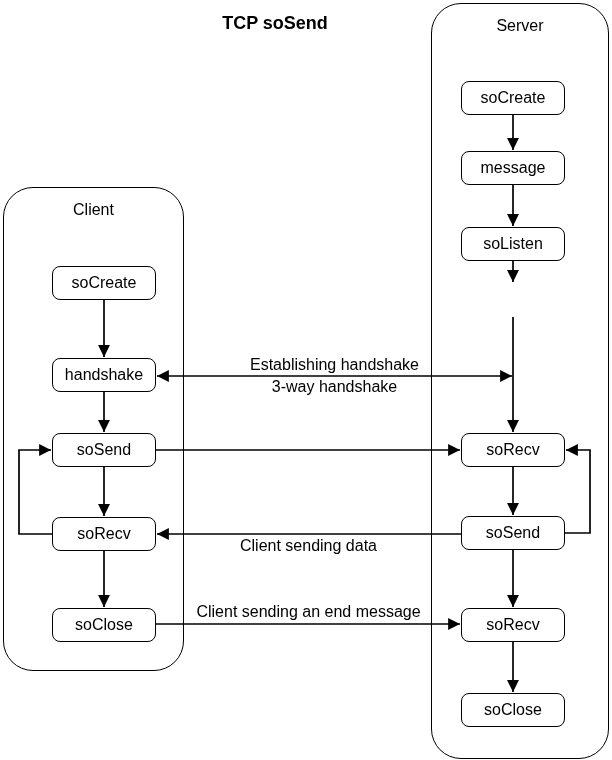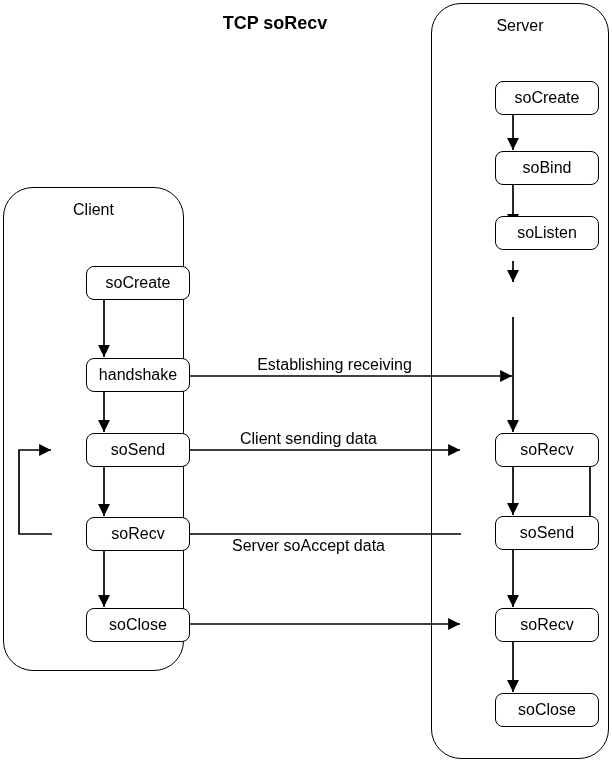--- a/index.html
+++ b/index.html
@@ -65,21 +65,20 @@
     width: 104px;
     height: 34px;
     border: 1.5px solid #000000;
     border-radius: 8px;
     background: #ffffff;
     display: flex;
     align-items: center;
     justify-content: center;
     font-size: 16px;
     box-sizing: border-box;
-    margin-left: 34px;
   }
   .client-node { left: 52px; }
   .server-node { left: 461px; }
   .edge-label {
     position: absolute;
     text-align: center;
     font-size: 16px;
     line-height: 18px;
     white-space: nowrap;
   }
@@ -114,21 +113,21 @@
       <path d="M156,450 L460,450" marker-end="url(#arrow)"></path>
       <path d="M461,534 L157,534" marker-end="url(#arrow)"></path>
       <path d="M156,624 L460,624" marker-end="url(#arrow)"></path>
 
       <path d="M52,534 L19,534 L19,450 L51,450" marker-end="url(#arrow)"></path>
       <path d="M565,533 L590,533 L590,450 L566,450" marker-end="url(#arrow)"></path>
     </g>
   </svg>
 
   <div class="diagram-title">
-    <div>TCP soRecv</div>
+    <div>TCP soSend</div>
   </div>
 
   <div class="container" id="server-container">
     <div class="container-label">Server</div>
   </div>
 
   <div class="container" id="client-container">
     <div class="container-label">Client</div>
   </div>
 
@@ -145,38 +144,39 @@
     <span>soRecv</span>
   </div>
   <div class="node client-node" style="top:608px">
     <span>soClose</span>
   </div>
 
   <div class="node server-node" style="top:81px">
     <span>soCreate</span>
   </div>
   <div class="node server-node" style="top:151px">
-    <span>soBind</span>
+    <span>message</span>
   </div>
-  <div class="node server-node" style="top:216px">
+  <div class="node server-node" style="top:227px">
     <span>soListen</span>
   </div>
   <div class="node server-node" style="top:433px">
     <span>soRecv</span>
   </div>
   <div class="node server-node" style="top:516px">
     <span>soSend</span>
   </div>
   <div class="node server-node" style="top:608px">
     <span>soRecv</span>
   </div>
   <div class="node server-node" style="top:693px">
     <span>soClose</span>
   </div>
 
-  <div class="edge-label" style="left:156px;top:356px;width:357px">Establishing receiving</div>
+  <div class="edge-label" style="left:156px;top:356px;width:357px">Establishing handshake</div>
+  <div class="edge-label" style="left:156px;top:378px;width:357px">3-way handshake</div>
 
-  <div class="edge-label" style="left:156px;top:430px;width:305px">Client sending data</div>
 
-  <div class="edge-label" style="left:156px;top:537px;width:305px">Server soAccept data</div>
+  <div class="edge-label" style="left:156px;top:537px;width:305px">Client sending data</div>
 
+  <div class="edge-label" style="left:156px;top:603px;width:305px">Client sending an end message</div>
 
 </div>
 
 </body></html>

